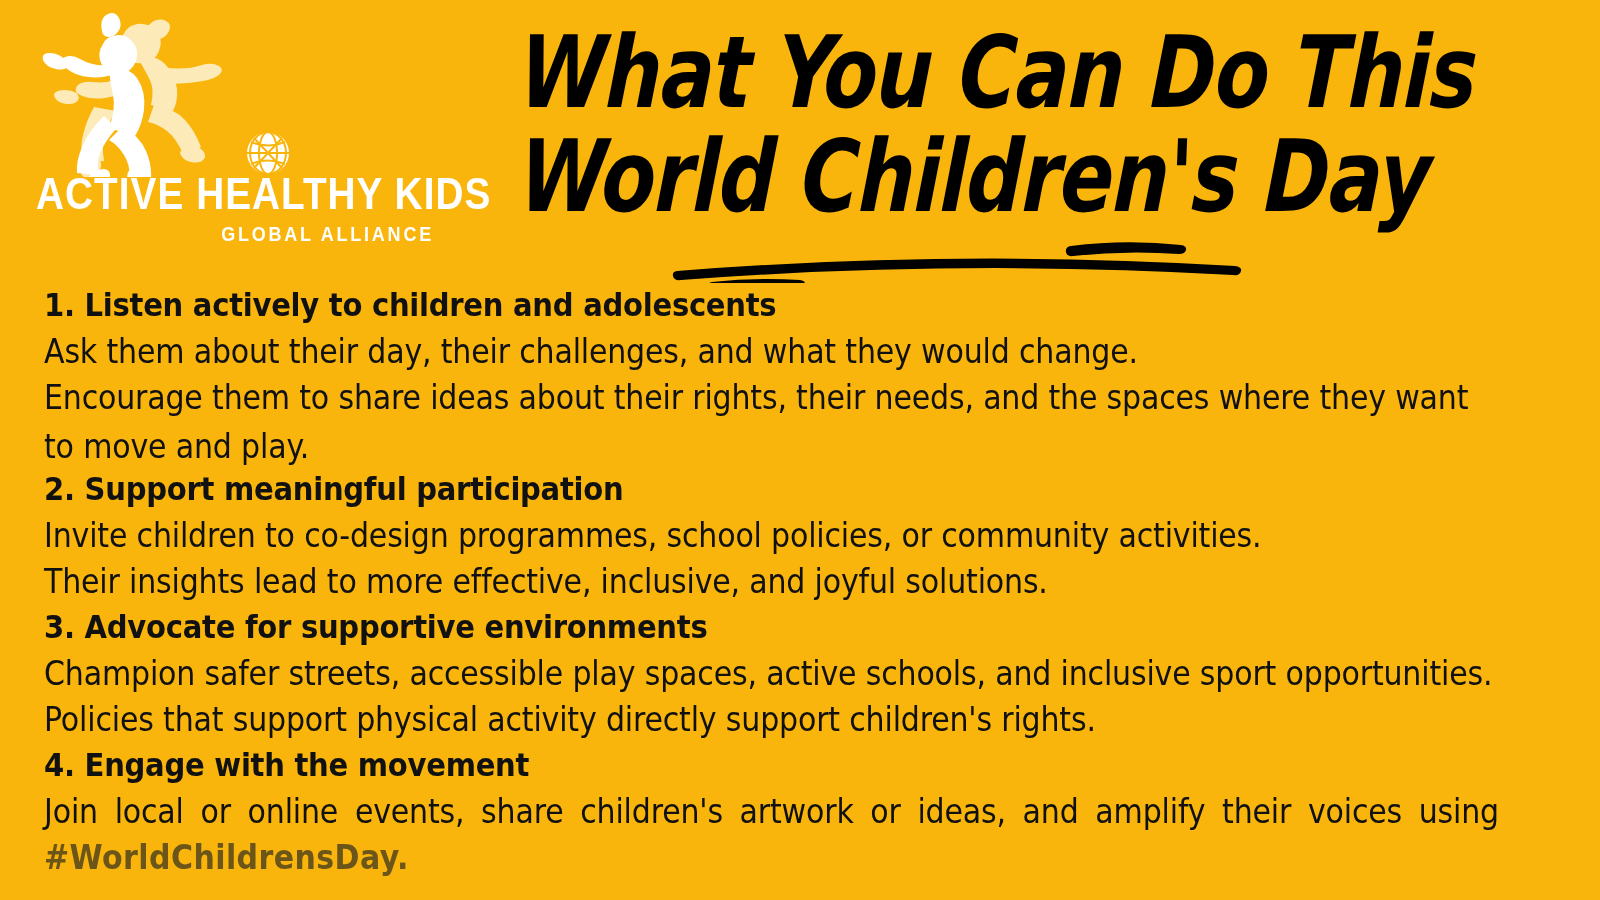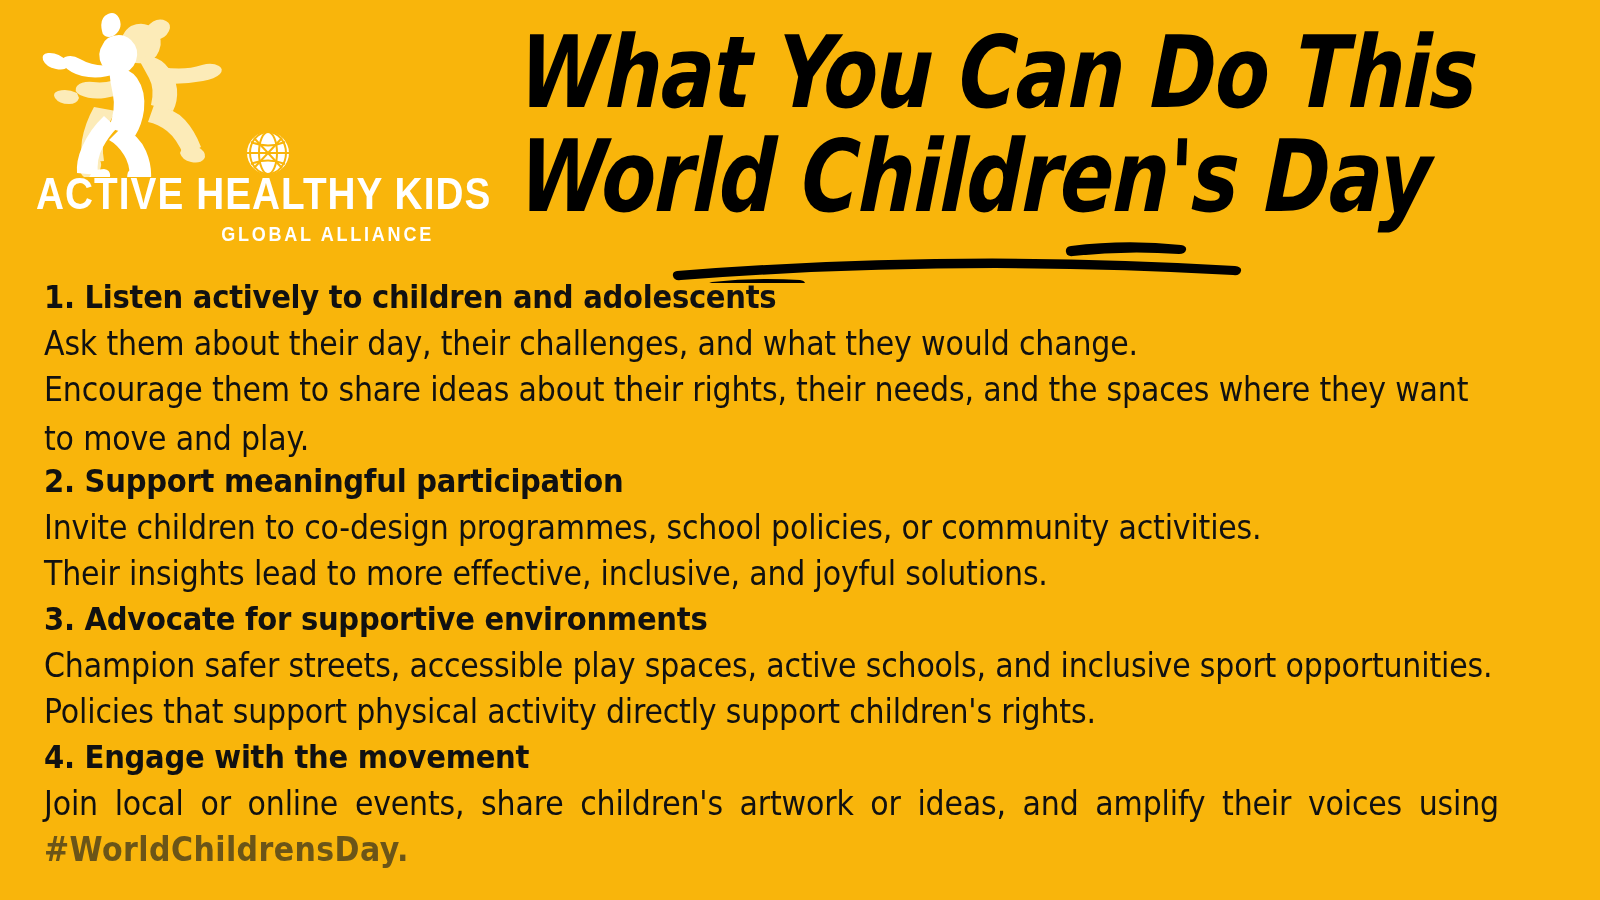--- a/index.html
+++ b/index.html
@@ -114,21 +114,21 @@
     top: 195px;
     width: 1110px;
     height: 80px;
     pointer-events: none;
   }
 
   
   #body-block {
     position: absolute;
     left: 44px;
-    top: 272px;
+    top: 280px;
     width: 1490px;
   }
   .body-line {
     font-family: "DejaVu Sans", sans-serif;
     color: #111111;
     font-size: 31px;
     line-height: 46px;
     letter-spacing: -0.2px;
     white-space: nowrap;
     transform: scaleX(0.97) scaleY(1.08);

